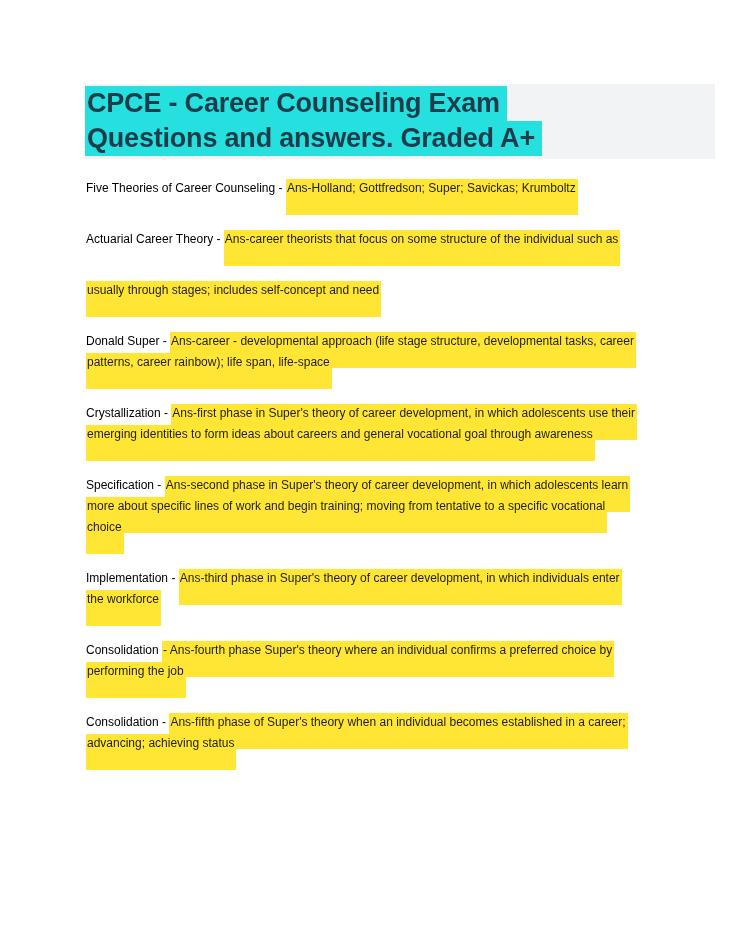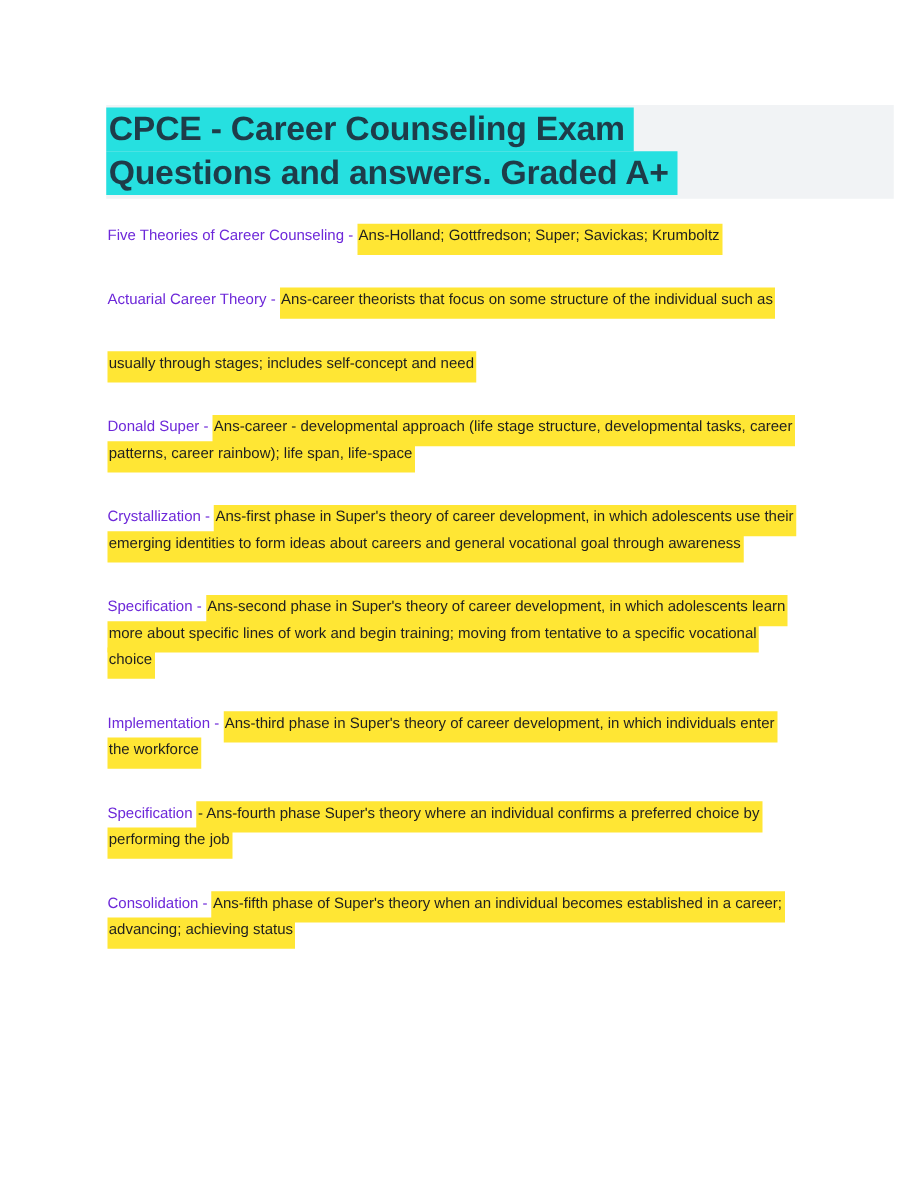--- a/index.html
+++ b/index.html
@@ -56,26 +56,26 @@
   .qa {
     margin: 0 0 30px 0;
     padding: 0;
   }
   .line {
     display: block;
     white-space: pre;
   }
   .q {
     background: transparent;
-    color: #6d28d9;
+    color: #000000;
   }
   mark.hl {
     background: #ffe634;
     color: #1f1f1f;
-    padding: 2px 2px 9px 1px;
+    padding: 2px 2px 20px 1px;
   }
 </style>
 </head>
 <body>
 
 <div class="page">
 
   <header class="title-block">
     <h1 class="doc-title">
       <span class="t-line"><span class="t-hl">CPCE - Career Counseling Exam</span></span>
@@ -113,21 +113,21 @@
       <span class="line"><mark class="hl">more about specific lines of work and begin training; moving from tentative to a specific vocational</mark></span>
       <span class="line"><mark class="hl">choice</mark></span>
     </p>
 
     <p class="qa">
       <span class="line"><span class="q">Implementation - </span><mark class="hl">Ans-third phase in Super's theory of career development, in which individuals enter</mark></span>
       <span class="line"><mark class="hl">the workforce</mark></span>
     </p>
 
     <p class="qa">
-      <span class="line"><span class="q">Specification </span><mark class="hl">- Ans-fourth phase Super's theory where an individual confirms a preferred choice by</mark></span>
+      <span class="line"><span class="q">Consolidation </span><mark class="hl">- Ans-fourth phase Super's theory where an individual confirms a preferred choice by</mark></span>
       <span class="line"><mark class="hl">performing the job</mark></span>
     </p>
 
     <p class="qa">
       <span class="line"><span class="q">Consolidation - </span><mark class="hl">Ans-fifth phase of Super's theory when an individual becomes established in a career;</mark></span>
       <span class="line"><mark class="hl">advancing; achieving status</mark></span>
     </p>
 
   </main>
 </div>

